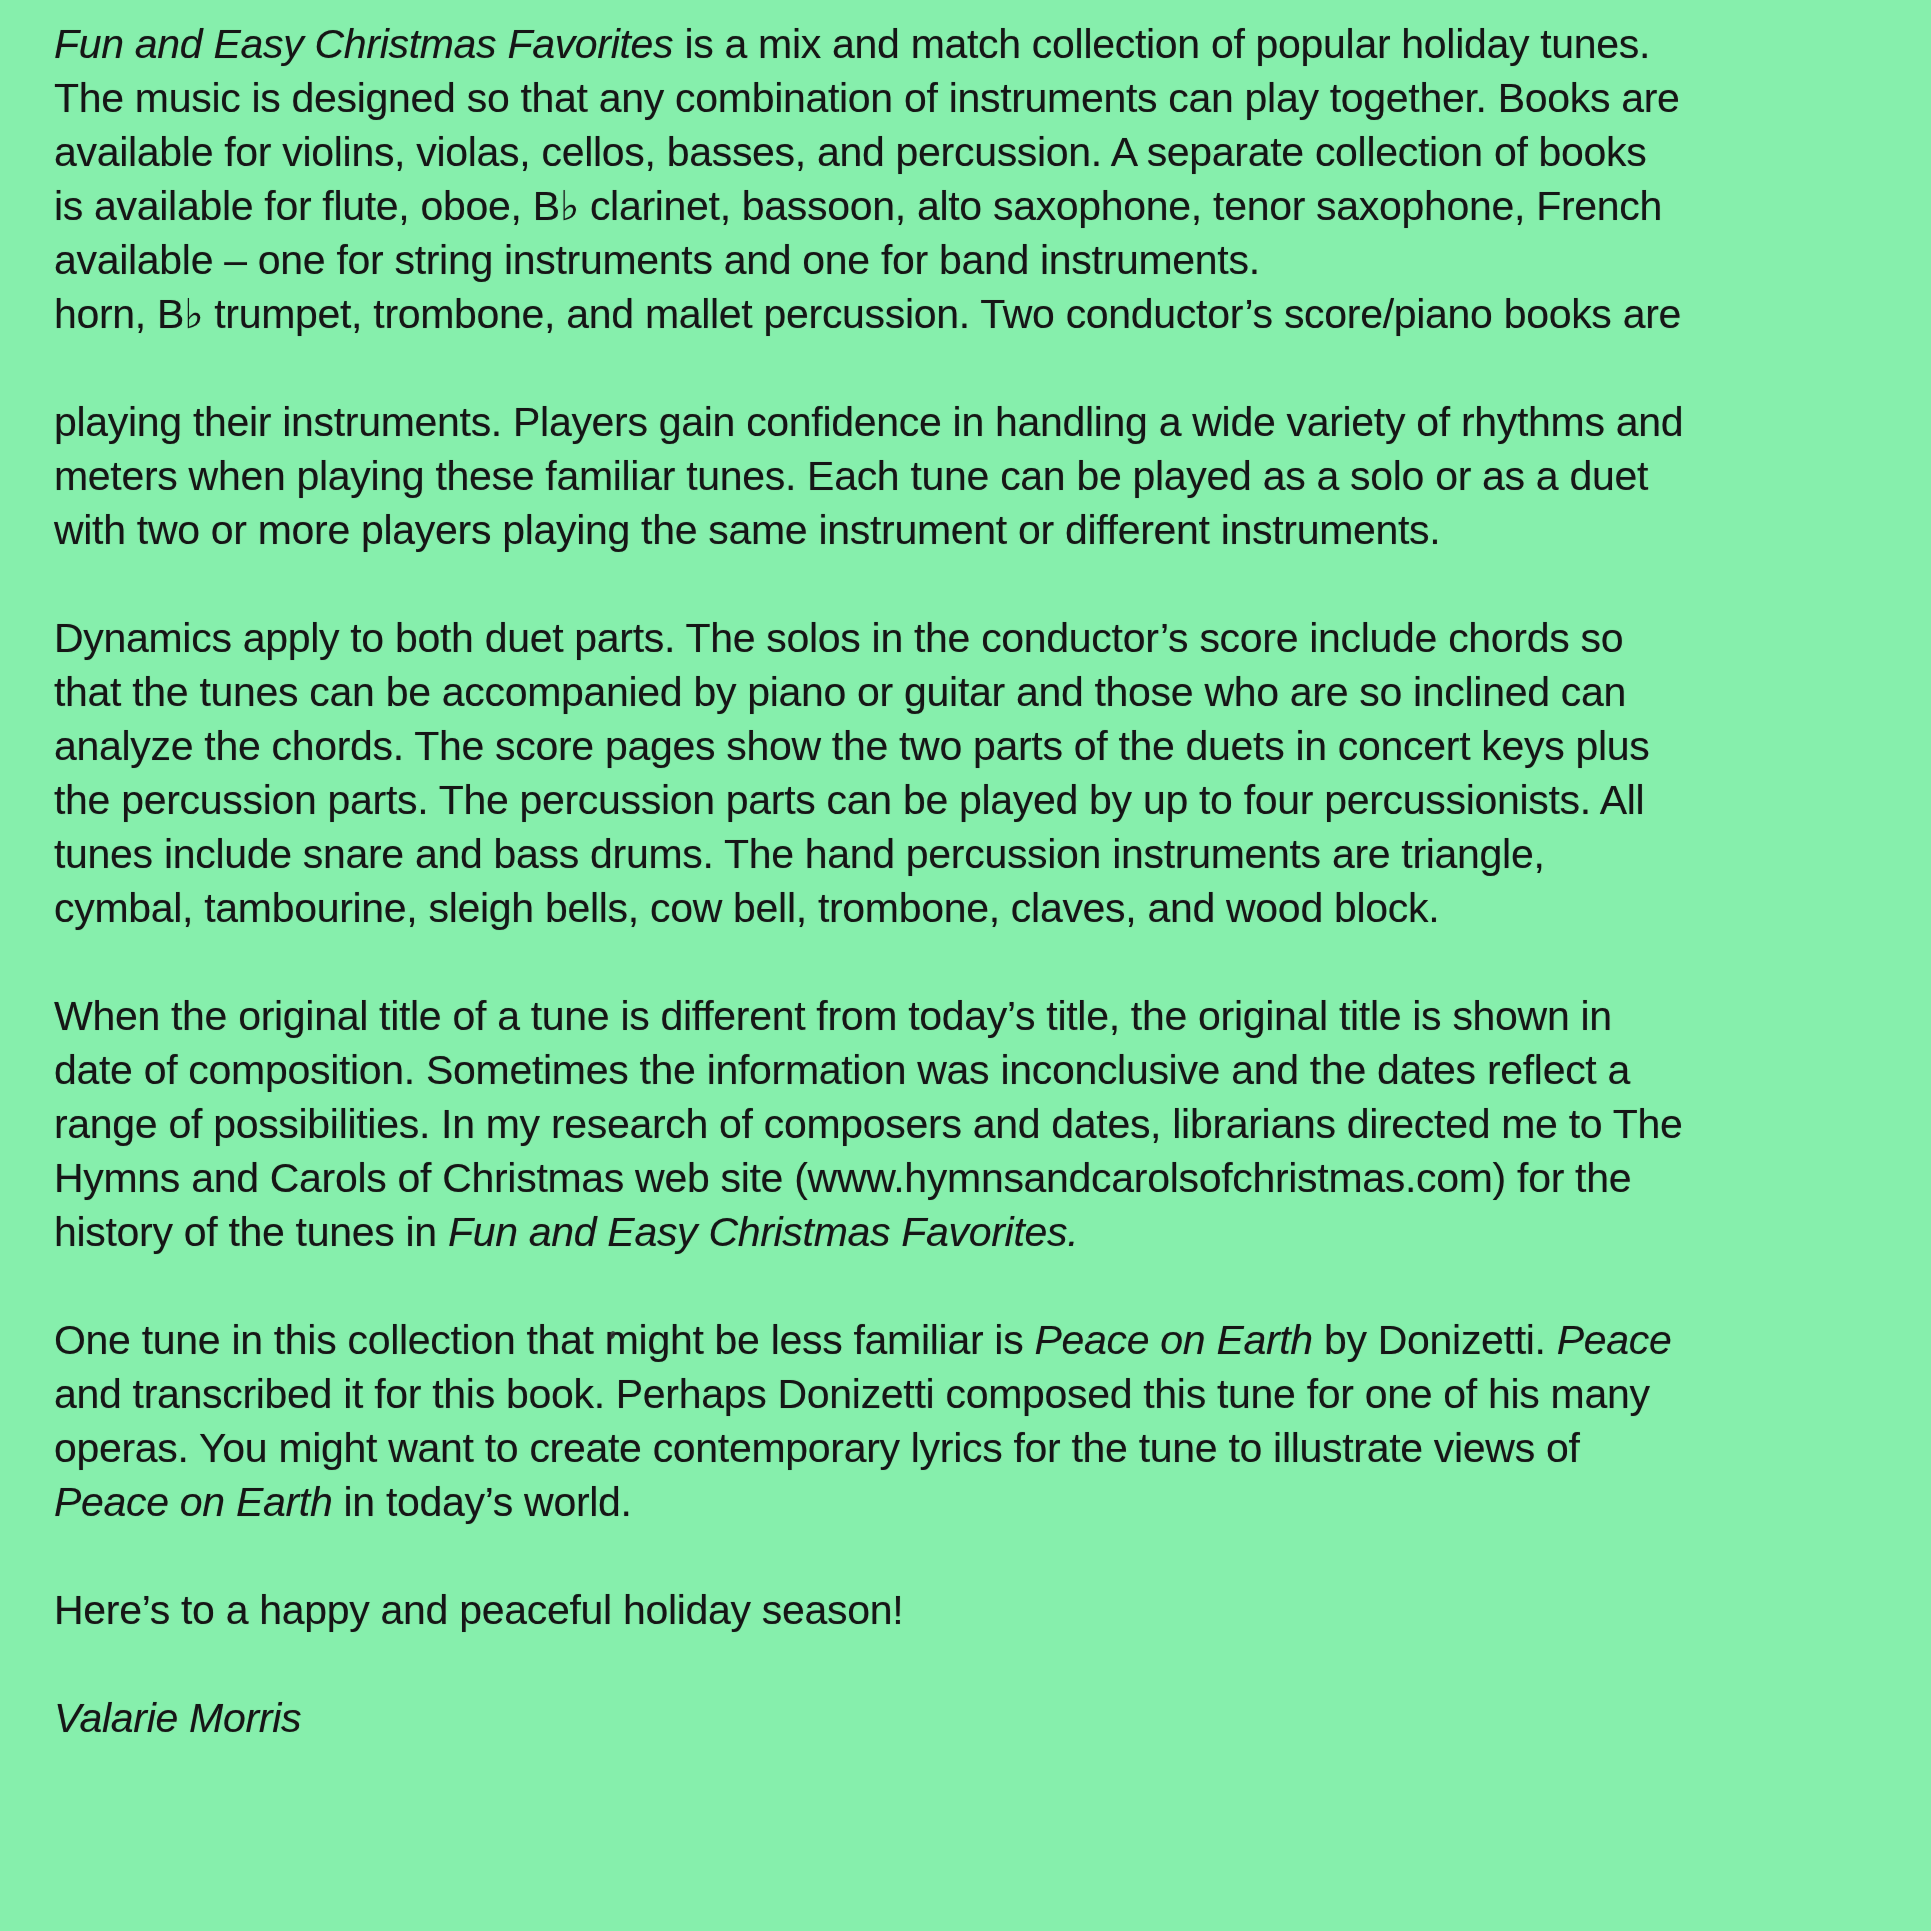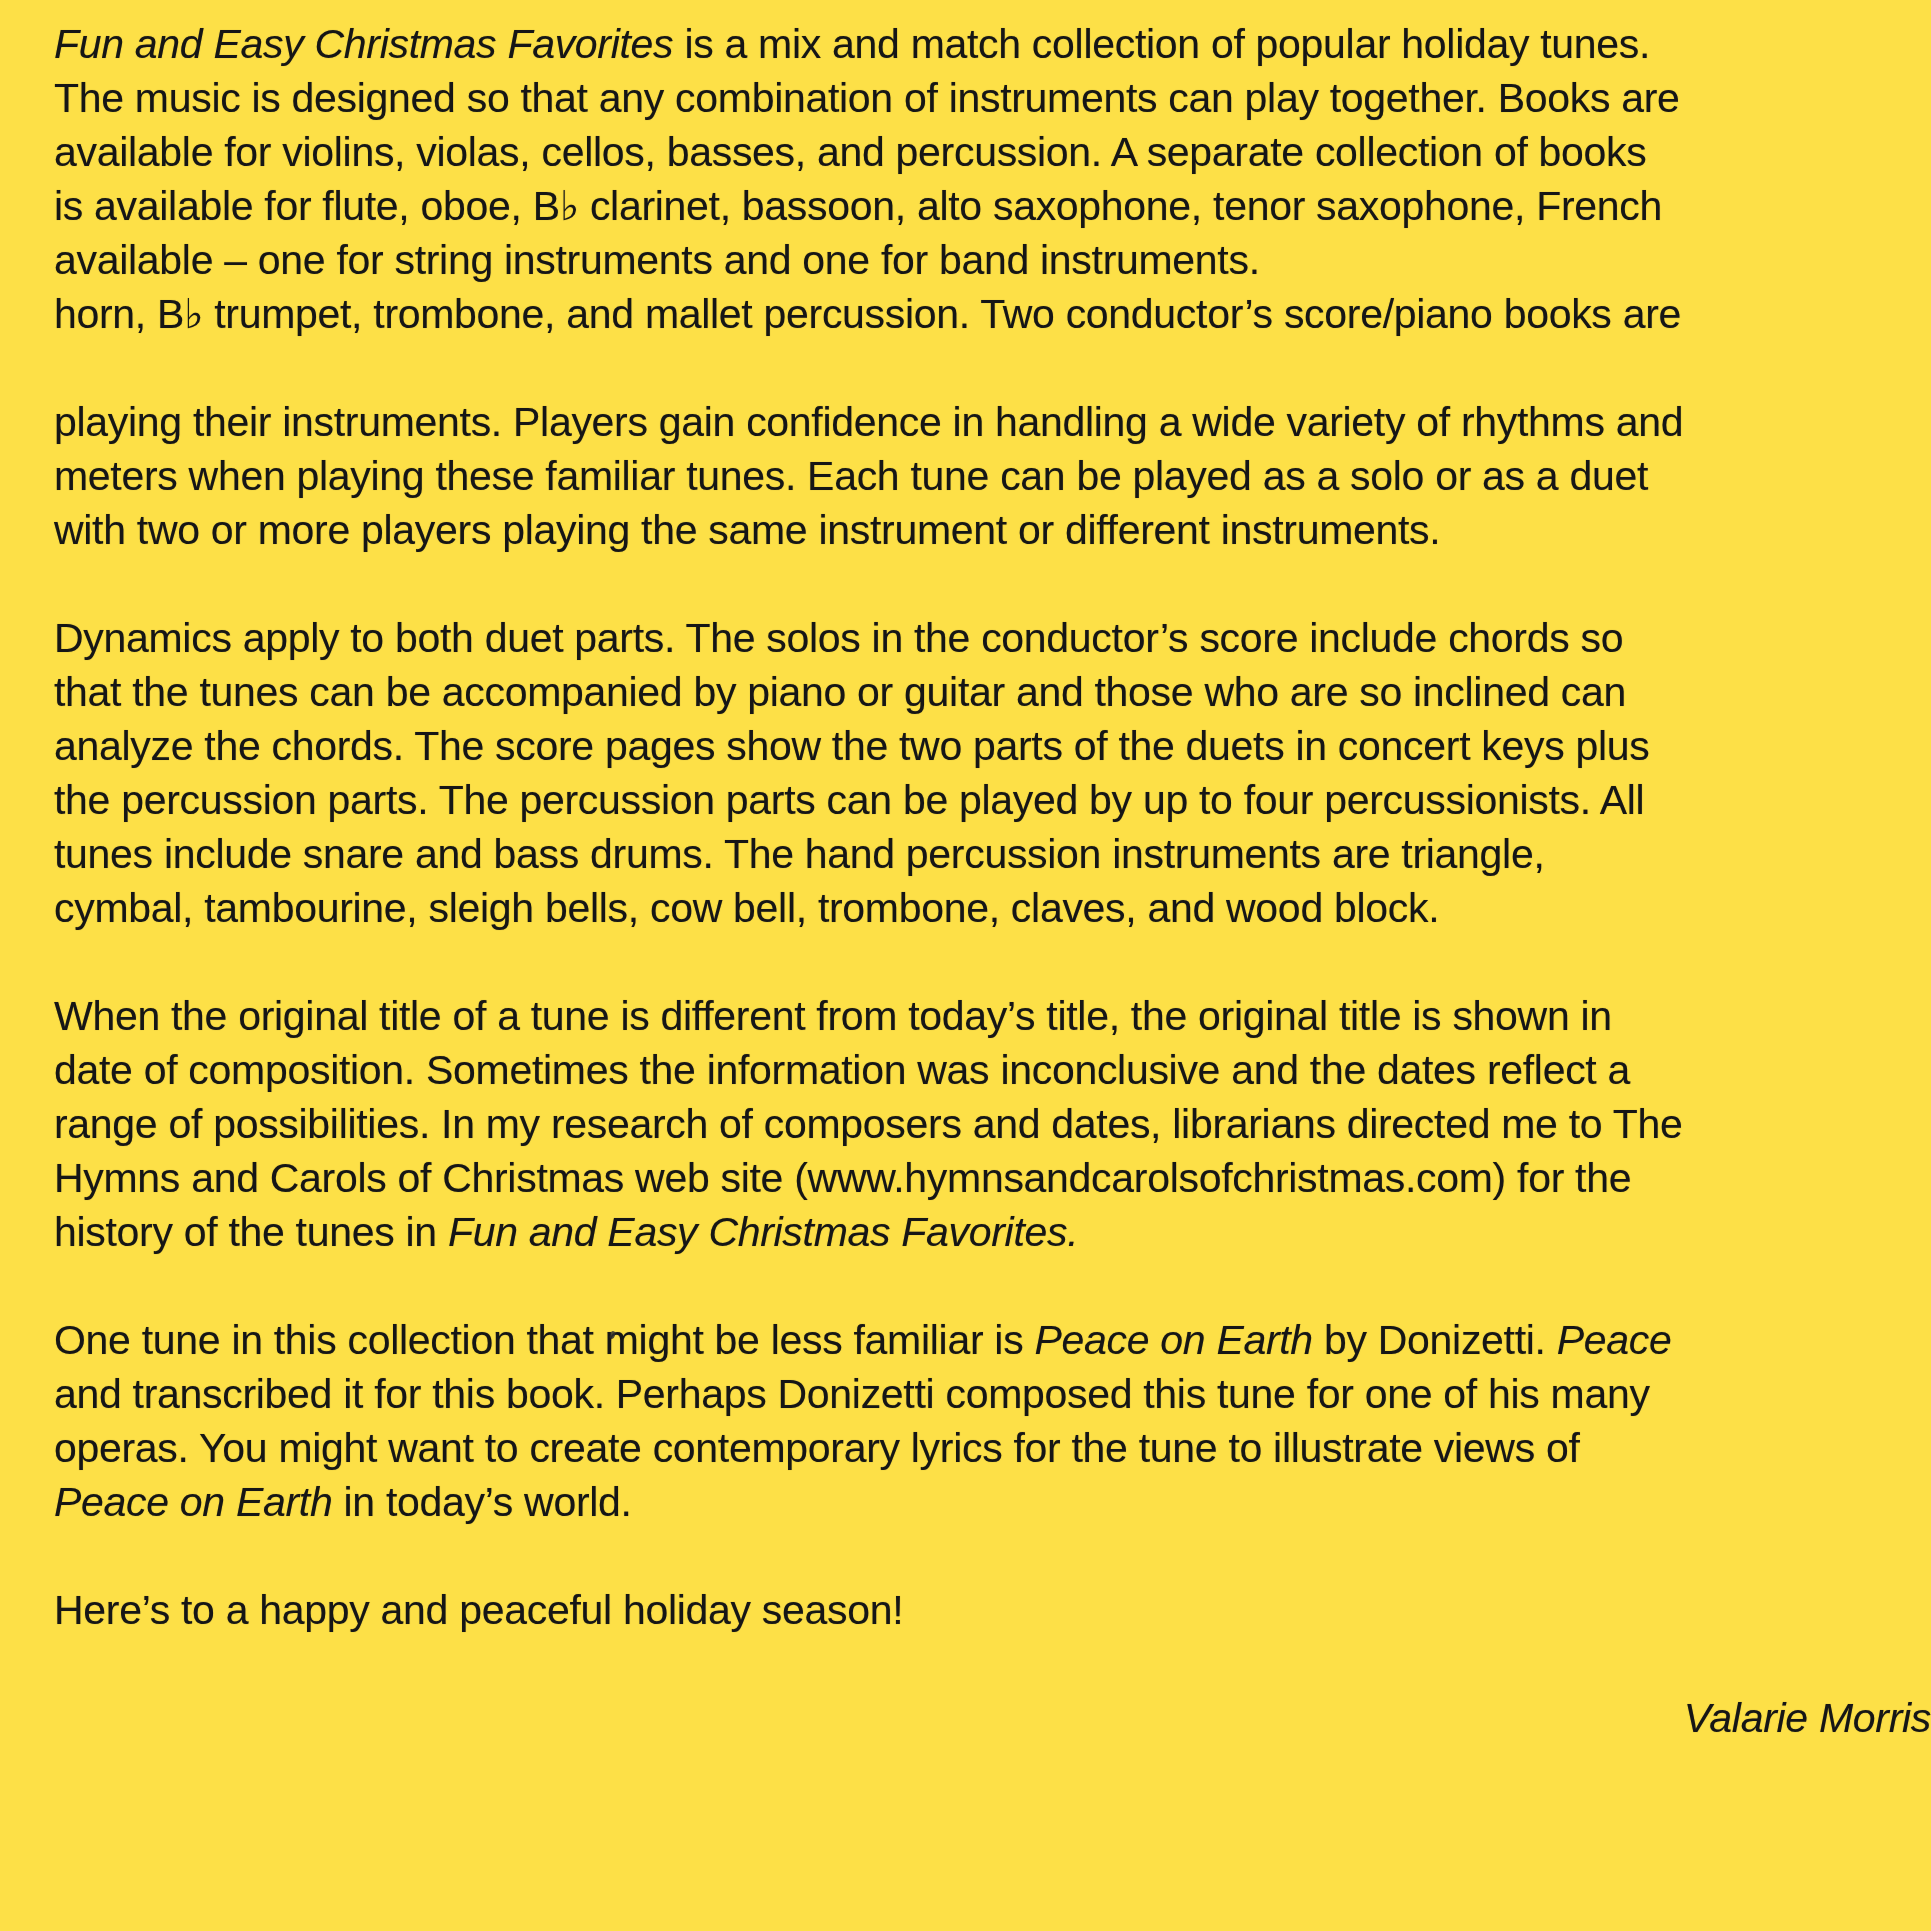--- a/index.html
+++ b/index.html
@@ -24,40 +24,40 @@
     right: 0;
     font-family: "Liberation Sans", "DejaVu Sans", sans-serif;
     font-size: 41px;
     line-height: 54px;
     letter-spacing: -0.3px;
     color: #161616;
     text-shadow: 0 0 1px rgba(25,25,25,0.38);
     white-space: nowrap;
   }
   .para { margin: 0 0 54px 0; }
-  .para:last-child { margin-bottom: 0; text-align: right; }
+  .para:last-child { margin-bottom: 0; }
   .line { height: 54px; }
   .seg.italic { font-style: italic; }
   
   .speck {
     position: absolute;
     left: 610px;
     top: 1331px;
     width: 4.8px;
     height: 7.7px;
     background: #2e2e2e;
     border-radius: 50%;
     transform: rotate(18deg);
     opacity: 0.85;
   }
 </style>
 </head>
 <body style="background: rgb(252, 252, 252);">
 
-<div class="page" style="background: #fde047;">
+<div class="page" style="background: #86efac;">
   <div class="doc" id="doc-text" style="color: rgb(22, 22, 22);">
       <div class="para">
         <div class="line"><span class="seg italic">Fun and Easy Christmas Favorites</span><span class="seg"> is a mix and match collection of popular holiday tunes.</span></div>
         <div class="line"><span class="seg">The music is designed so that any combination of instruments can play together. Books are</span></div>
         <div class="line"><span class="seg">available for violins, violas, cellos, basses, and percussion. A separate collection of books</span></div>
         <div class="line"><span class="seg">is available for flute, oboe, B♭ clarinet, bassoon, alto saxophone, tenor saxophone, French</span></div>
         <div class="line"><span class="seg">available – one for string instruments and one for band instruments.</span></div>
         <div class="line"><span class="seg">horn, B♭ trumpet, trombone, and mallet percussion. Two conductor’s score/piano books are</span></div>
       </div>
       <div class="para">

